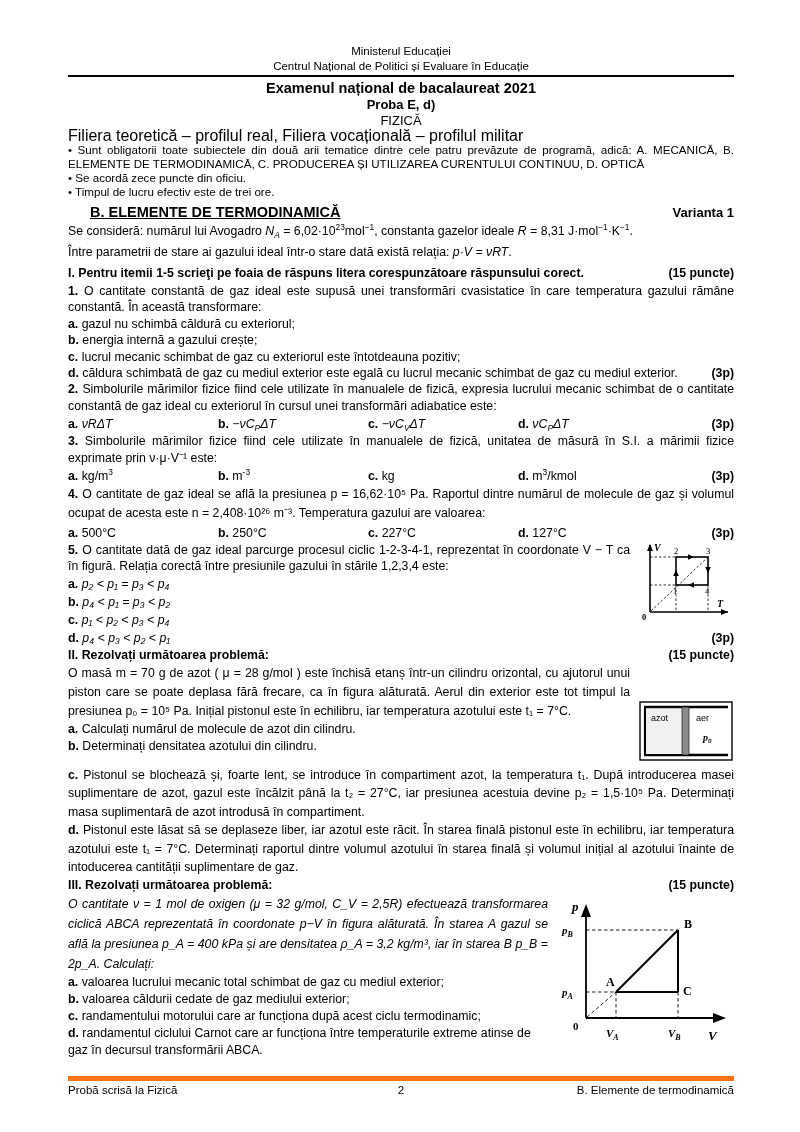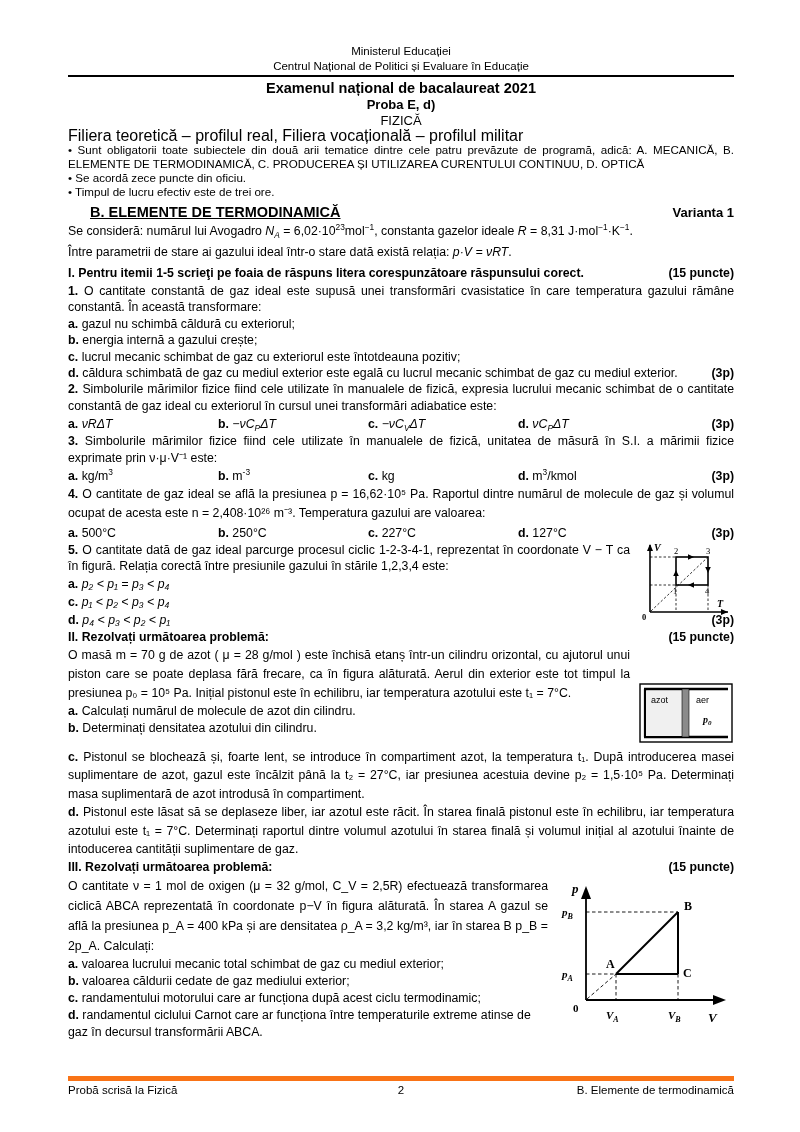--- a/index.html
+++ b/index.html
@@ -298,20 +298,24 @@
         </svg>
       </div>
 
       <div class="q-line" style="padding-right:104px;">
         <span class="q-num">5.</span>
         <span>O cantitate dată de gaz ideal parcurge procesul ciclic 1-2-3-4-1, reprezentat în coordonate V − T ca în figură. Relația corectă între presiunile gazului în stările 1,2,3,4 este:</span>
       </div>
       <div class="q-line" style="line-height:18px;">
         <span class="opt-letter">a.</span>
         <i>p₂ &lt; p₁ = p₃ &lt; p₄</i>
+      </div>
+      <div class="q-line" style="line-height:18px;">
+        <span class="opt-letter">b.</span>
+        <i>p₄ &lt; p₁ = p₃ &lt; p₂</i>
       </div>
       <div class="q-line" style="line-height:18px;">
         <span class="opt-letter">c.</span>
         <i>p₁ &lt; p₂ &lt; p₃ &lt; p₄</i>
       </div>
       <div class="q-line" style="line-height:18px;">
         <span class="opt-letter">d.</span>
         <i>p₄ &lt; p₃ &lt; p₂ &lt; p₁</i>
         <span class="pts-right">(3p)</span>
       </div>
@@ -391,21 +395,21 @@
           <text x="6" y="38" font-family="Liberation Serif, serif" font-size="11" font-style="italic" font-weight="bold">p<tspan font-size="8" dy="3">B</tspan></text>
           <text x="6" y="100" font-family="Liberation Serif, serif" font-size="11" font-style="italic" font-weight="bold">p<tspan font-size="8" dy="3">A</tspan></text>
           <text x="50" y="141" font-family="Liberation Serif, serif" font-size="11" font-style="italic" font-weight="bold">V<tspan font-size="8" dy="3">A</tspan></text>
           <text x="112" y="141" font-family="Liberation Serif, serif" font-size="11" font-style="italic" font-weight="bold">V<tspan font-size="8" dy="3">B</tspan></text>
           <text x="50" y="90" font-family="Liberation Serif, serif" font-size="12" font-weight="bold">A</text>
           <text x="128" y="32" font-family="Liberation Serif, serif" font-size="12" font-weight="bold">B</text>
           <text x="127" y="99" font-family="Liberation Serif, serif" font-size="12" font-weight="bold">C</text>
         </svg>
       </div>
 
-      <div class="para-j" style="line-height:20px;">O cantitate ν = 1 mol de oxigen (μ = 32 g/mol, C_V = 2,5R) efectuează transformarea ciclică ABCA reprezentată în coordonate p−V în figura alăturată. În starea A gazul se află la presiunea p_A = 400 kPa și are densitatea ρ_A = 3,2 kg/m³, iar în starea B p_B = 2p_A. Calculați:</div>
+      <div class="para-j" style="line-height:20px;font-style:italic;">O cantitate ν = 1 mol de oxigen (μ = 32 g/mol, C_V = 2,5R) efectuează transformarea ciclică ABCA reprezentată în coordonate p−V în figura alăturată. În starea A gazul se află la presiunea p_A = 400 kPa și are densitatea ρ_A = 3,2 kg/m³, iar în starea B p_B = 2p_A. Calculați:</div>
       <div class="listrow">
         <span class="opt-letter">a.</span>
         <span>valoarea lucrului mecanic total schimbat de gaz cu mediul exterior;</span>
       </div>
       <div class="listrow">
         <span class="opt-letter">b.</span>
         <span>valoarea căldurii cedate de gaz mediului exterior;</span>
       </div>
       <div class="listrow">
         <span class="opt-letter">c.</span>

